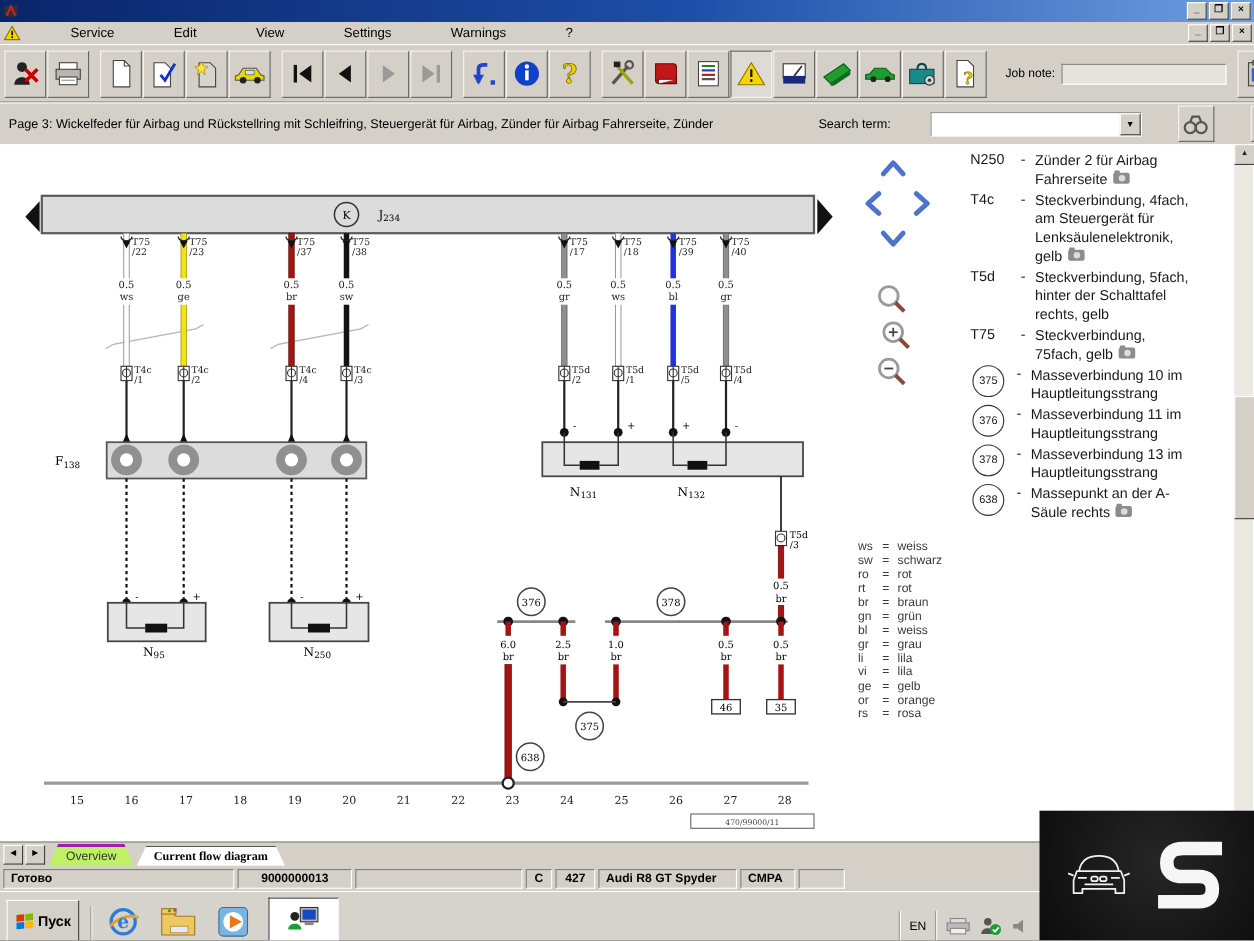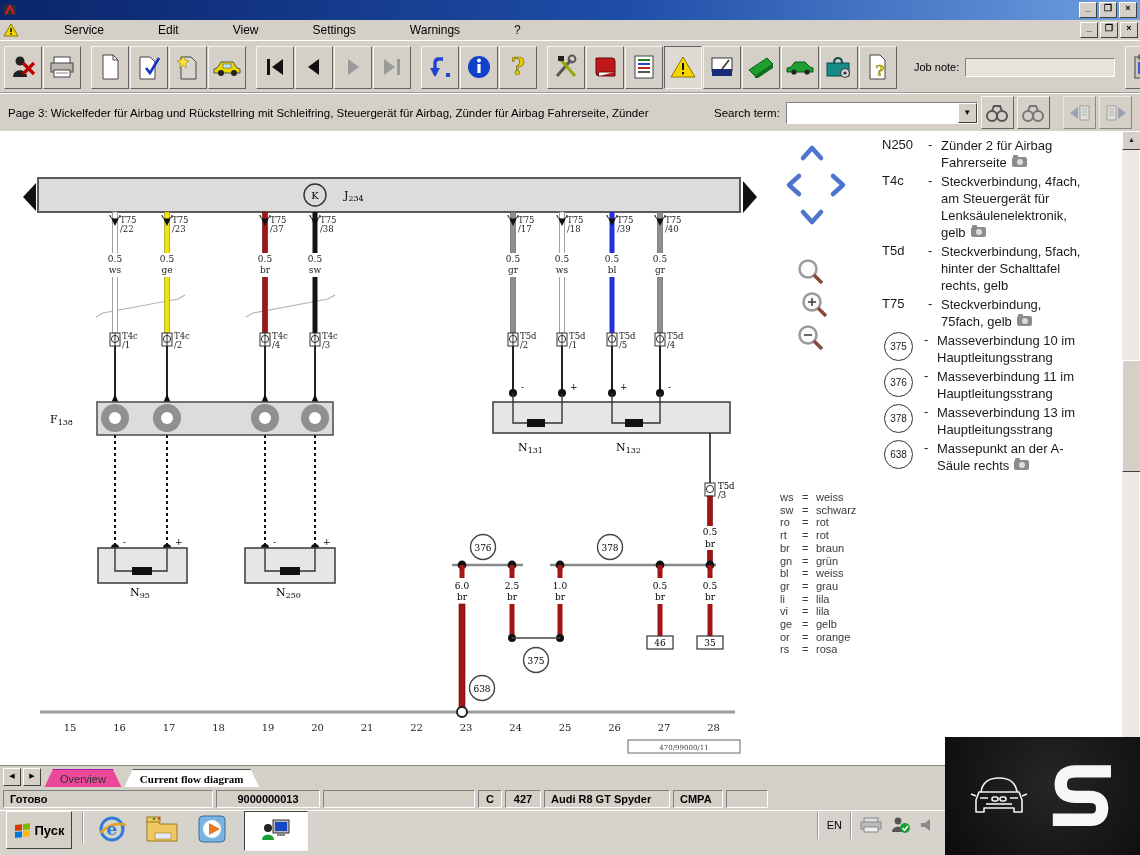--- a/index.html
+++ b/index.html
@@ -24,21 +24,21 @@
   .tbtn{width:36px;height:41px;margin-right:1px;background:#d4d0c8;border:1px solid;
     border-color:#f6f4f0 #636363 #636363 #f6f4f0;display:flex;align-items:center;justify-content:center;flex:none;}
   .tbtn.pressed{border-color:#636363 #f6f4f0 #f6f4f0 #636363;background:#dedbd4;}
   .tgap{width:9px;flex:none;}
   .jobnote{margin-left:16px;font-size:11px;flex:none;}
   .jobinput{width:168px;height:17px;margin-left:6px;background:#e7e4dd;border:1px solid;
     border-color:#808080 #fff #fff #808080;font-size:11px;padding:0 3px;}
   
   .pagebar{position:absolute;top:92px;left:0;right:0;height:39px;background:#d4d0c8;
     border-top:1px solid #9a9a9a;box-shadow:inset 0 1px 0 #fff;display:flex;align-items:center;
-    font-size:11.5px;padding:0 8px;}
+    font-size:11.5px;padding:0 8px;gap:30px;}
   .pagetext{width:700px;flex:none;}
   .searchlabel{margin-left:6px;flex:none;}
   .combo{width:190px;height:20px;margin-left:6px;background:#fff;border:1px solid;
     border-color:#808080 #fff #fff #808080;display:flex;flex:none;}
   .combo input{flex:1;border:none;outline:none;font-size:11px;min-width:0;background:#fff;}
   .combo .drop{width:17px;background:#d4d0c8;border:1px solid;border-color:#fff #404040 #404040 #fff;
     font-size:8px;text-align:center;line-height:17px;}
   .sbtn{width:31px;height:31px;margin-left:3px;background:#d4d0c8;border:1px solid;
     border-color:#f6f4f0 #636363 #636363 #f6f4f0;display:flex;align-items:center;justify-content:center;flex:none;}
   .sbtn.dis{opacity:.65;}
@@ -68,30 +68,30 @@
     border-color:#fff #404040 #404040 #fff;font-size:7px;text-align:center;line-height:15px;color:#222;}
   .vthumb{position:absolute;top:229px;left:0;width:17px;height:110px;background:#d4d0c8;border:1px solid;
     border-color:#fff #404040 #404040 #fff;}
   
   .tabbar{position:absolute;top:765px;left:0;right:0;height:22px;background:#d4d0c8;
     border-top:1px solid #868686;display:flex;align-items:flex-end;font-size:11px;padding-left:2px;}
   .tabnav{width:16px;height:16px;margin:0 1px 2px 1px;background:#d4d0c8;border:1px solid;
     border-color:#fff #404040 #404040 #fff;font-size:7px;text-align:center;line-height:14px;}
   .tab{height:18px;line-height:18px;padding:0 16px;margin-left:2px;
     clip-path:polygon(9px 0,calc(100% - 9px) 0,100% 100%,0 100%);
-    background:#ec4899;color:#333;border-top:1px solid #a21caf;}
+    background:#bef264;color:#333;border-top:3px solid #a21caf;}
   .tab.active{background:#fff;font-weight:bold;color:#000;border-top:1px solid #555;font-family:Liberation Serif, serif;}
   
   .statusbar{position:absolute;top:787px;left:0;right:0;height:23px;background:#d4d0c8;
     display:flex;align-items:center;gap:3px;padding:0 3px;font-size:11px;font-weight:bold;}
   .spanel{height:16px;line-height:16px;border:1px solid;border-color:#808080 #fff #fff #808080;
     padding:0 6px;flex:none;overflow:hidden;white-space:nowrap;}
   
   .taskbar{position:absolute;top:810px;left:0;right:0;height:45px;background:#d6d3cc;
-    border-top:1px solid #fff;display:flex;align-items:flex-start;padding:0 6px;}
+    border-top:1px solid #fff;display:flex;align-items:flex-end;padding:0 6px;}
   .startbtn{width:64px;height:36px;background:#d4d0c8;border:1px solid;border-color:#fff #404040 #404040 #fff;
     display:flex;align-items:center;justify-content:center;gap:4px;font-weight:bold;font-size:13px;flex:none;}
   .qsep{width:0;height:32px;border-left:1px solid #9a9a9a;border-right:1px solid #fff;margin:0 10px;flex:none;}
   .qicon{width:36px;height:36px;display:flex;align-items:center;justify-content:center;margin-right:14px;flex:none;}
   .apptask{width:62px;height:38px;background:#fff;border:1px solid;border-color:#404040 #f6f6f6 #f6f6f6 #404040;
     display:flex;align-items:center;justify-content:center;flex:none;}
   .tray{margin-left:auto;display:flex;align-items:center;gap:8px;font-size:11px;padding-right:200px;}
   .traysep{width:0;height:28px;border-left:1px solid #9a9a9a;border-right:1px solid #fff;}
   
   .overlay{position:absolute;left:945px;top:737px;width:195px;height:118px;

